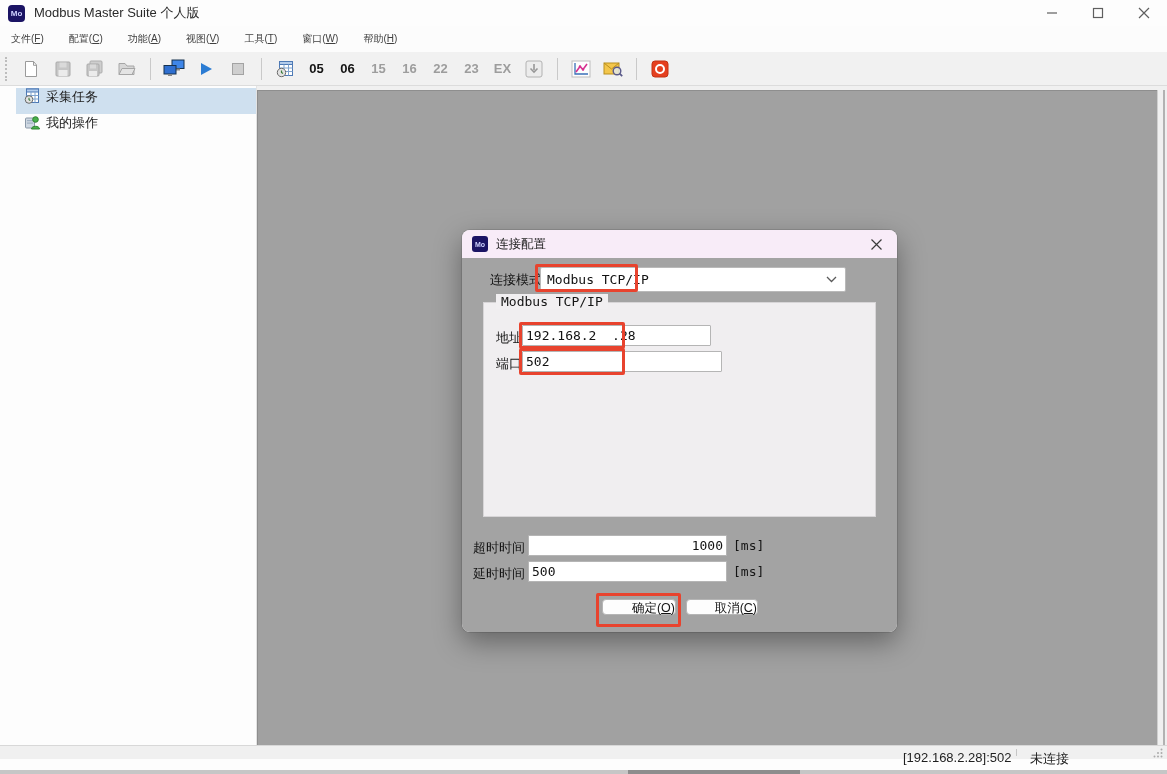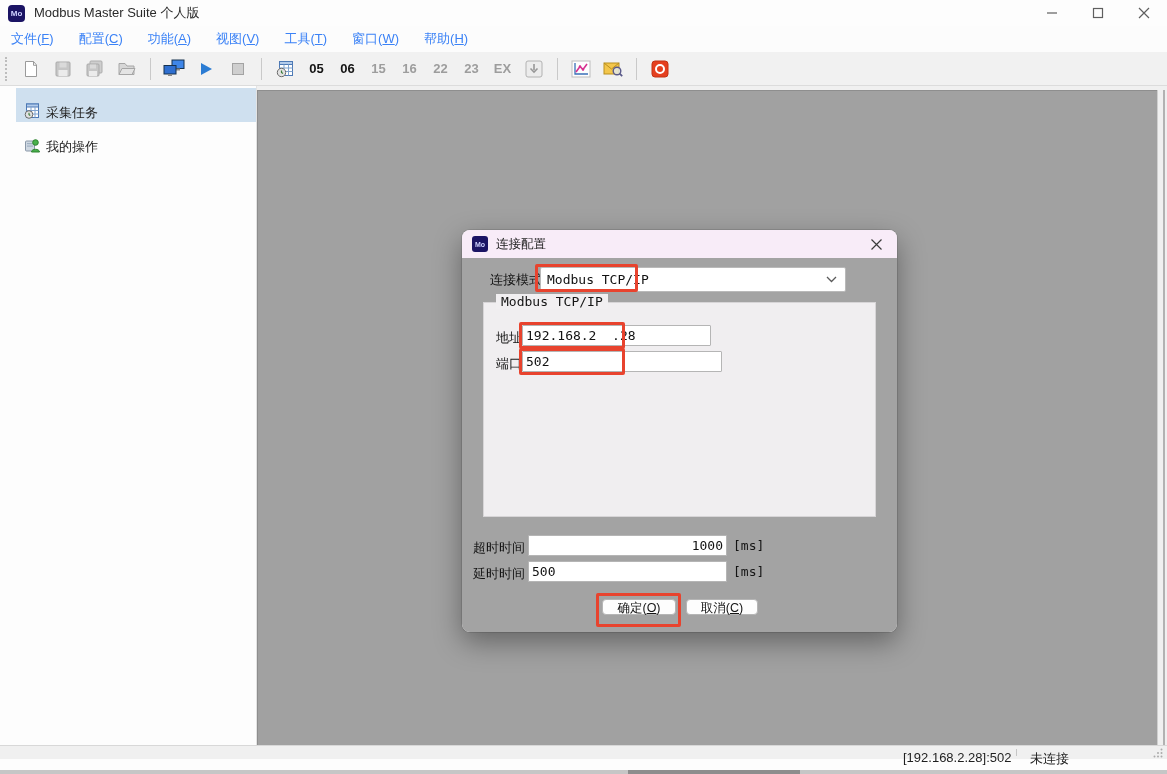--- a/index.html
+++ b/index.html
@@ -9,38 +9,38 @@
 
   
   .titlebar { position:absolute; left:0; top:0; width:1167px; height:26px; background:#fdfdfd; display:flex; align-items:center; padding-left:8px; }
   .app-icon { width:17px; height:17px; border-radius:4px; background:#1b1464; color:#cfd2ff; font-size:8px; display:flex; align-items:center; justify-content:center; font-weight:bold; }
   .win-title { margin-left:9px; font-size:13px; color:#2a2a2a; }
   .win-controls { margin-left:auto; display:flex; height:26px; }
   .wc { width:46px; height:26px; display:flex; align-items:center; justify-content:center; color:#5f5f5f; }
 
   
   .menubar { position:absolute; left:0; top:26px; width:1167px; height:26px; background:#fcfcfc; display:flex; align-items:center; padding-left:2px; }
-  .menu-item { font-size:13px; color:#3b82f6; padding:3px 9px; margin-right:7px; }
+  .menu-item { font-size:10px; color:#404040; padding:3px 9px; margin-right:7px; }
 
   
   .toolbar { position:absolute; left:0; top:52px; width:1167px; height:34px; background:#f1f1f1; border-bottom:1px solid #dcdcdc; display:flex; align-items:center; padding-left:3px; }
   .grip { width:6px; height:24px; border-left:2px dotted #bdbdbd; margin:0 4px 0 2px; }
   .tb-btn { width:28px; height:28px; display:flex; align-items:center; justify-content:center; margin:0 2px; }
   .tb-sep { width:1px; height:22px; background:#c9c9c9; margin:0 7px; }
   .tb-code { width:31px; height:26px; display:flex; align-items:center; justify-content:center; font-size:13px; }
   .tb-code.on { color:#141414; font-weight:bold; }
   .tb-code.off { color:#9d9d9d; font-weight:bold; }
 
   
   .workspace { position:absolute; left:0; top:86px; width:1167px; height:659px; background:#f0f0f0; }
   .project-panel { position:absolute; left:0; top:0; width:257px; height:659px; background:#fdfdfd; border-right:1px solid #e3e3e3; }
   .panel-header { height:22px; display:flex; align-items:center; padding:0 9px; font-size:12.5px; color:#2f2f2f; border-bottom:1px solid #ececec; }
   .panel-close { margin-left:auto; display:flex; align-items:center; }
   .tree { padding-top:2px; }
-  .tree-item { height:34px; display:flex; align-items:flex-end; padding-left:24px; font-size:13px; color:#222; }
+  .tree-item { height:26px; display:flex; align-items:flex-start; padding-left:24px; font-size:13px; color:#222; }
   .tree-item .ti-label { margin-left:6px; }
   .tree-item.selected { background:#cfe0ef; margin-left:16px; padding-left:8px; }
   .mdi { position:absolute; left:257px; top:4px; width:900px; height:655px; background:var(--mdi_gray,#a1a1a1); border-top:1px solid #8e8e8e; border-left:1px solid #8e8e8e; }
   .right-strip { position:absolute; right:0; top:4px; width:10px; height:655px; background:#f0f0f0; border-left:1px solid #cfcfcf; }
   .right-strip:after { content:""; position:absolute; left:5px; top:0; bottom:0; width:2px; background:#b2b2b2; }
 
   
   .statusbar { position:absolute; left:0; top:745px; width:1167px; height:14px; background:#f0f0f0; border-top:1px solid #d8d8d8; font-size:13px; }
   .sb-endpoint { position:absolute; left:903px; top:4px; }
   .sb-divider { position:absolute; left:1016px; top:3px; bottom:3px; width:1px; background:#c6c6c6; }
@@ -69,21 +69,21 @@
   .addr-input { left:38px; top:22px; width:189px; height:21px; }
   .port-lbl { left:12px; top:52px; }
   .port-input { left:38px; top:48px; width:200px; height:21px; }
   .timeout-lbl { left:11px; top:281px; }
   .timeout-input { left:66px; top:277px; width:199px; height:21px;text-align:right; }
   .delay-lbl { left:11px; top:307px; }
   .delay-input { left:66px; top:303px; width:199px; height:21px; }
   .unit { position:absolute; font-size:13px; color:#141414; }
   .timeout-unit { left:271px; top:280px; }
   .delay-unit { left:271px; top:306px; }
-  .btn { position:absolute; height:16px; background:#fdfdfd; border:1px solid #b5b5b5; border-radius:4px; font-size:12.5px; color:#141414; font-family:inherit; }
+  .btn { position:absolute; height:16px; background:#fdfdfd; border:1px solid #b5b5b5; border-radius:4px; font-size:12.5px; color:#141414; font-family:inherit;text-align:right; }
   .ok-btn { left:140px; top:341px; width:74px; }
   .cancel-btn { left:224px; top:341px; width:72px; }
   .anno { position:absolute; border:3px solid var(--annotation,#e8432e); border-radius:2px; pointer-events:none; z-index:5; }
   .anno-mode { left:73px; top:6px; width:103px; height:28px; }
   .anno-addr { left:35px; top:19px; width:106px; height:27px; }
   .anno-port { left:35px; top:45px; width:106px; height:27px; }
   .anno-ok { left:134px; top:335px; width:85px; height:34px; }
   u { text-decoration:underline; }
 </style>
 </head>

